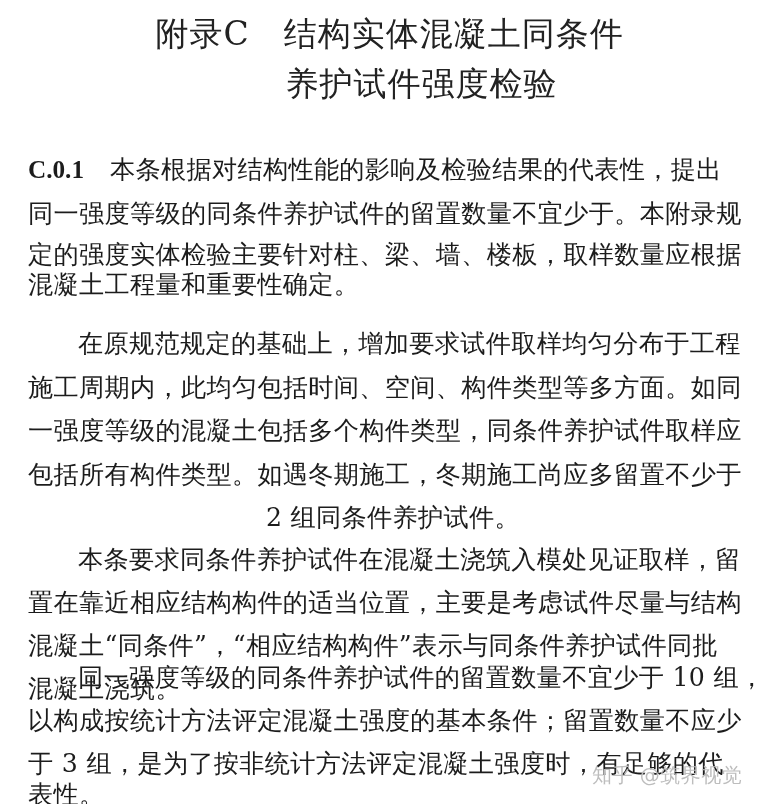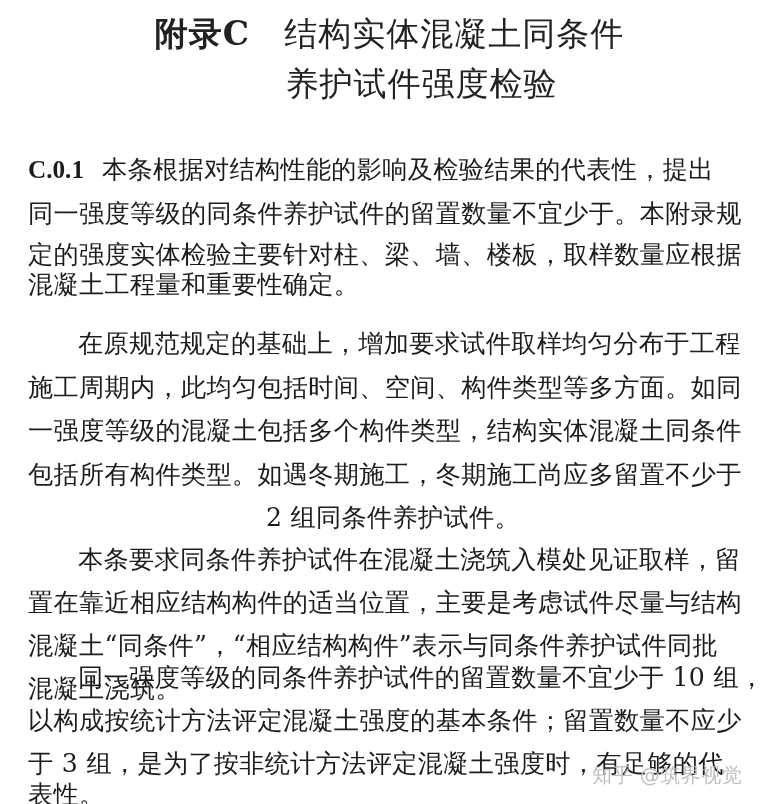--- a/index.html
+++ b/index.html
@@ -20,37 +20,37 @@
       left: 0;
       width: 779px;
       text-align: center;
       font-size: 33px;
       line-height: 40px;
       color: #222;
       letter-spacing: 1px;
     }
     .title-line-1 { top: 14px; }
     .title-line-2 { top: 64px; padding-left: 32px; }
-    .title .appendix-code { margin-right: 34px; font-weight: bold; }
+    .title .appendix-code { margin-right: 34px; }
 
     .line {
       position: absolute;
       left: 28px;
       width: 730px;
       font-size: 25.2px;
       line-height: 30px;
       white-space: nowrap;
       color: #1c1c1c;
       letter-spacing: 0.3px;
     }
     .line.indent { left: 78px; width: 680px; }
     .clause-no {
       font-family: "Liberation Serif", serif;
       font-weight: bold;
-      margin-right: 18px;
+      margin-right: 26px;
       letter-spacing: 0;
     }
     .watermark {
       position: absolute;
       left: 592px;
       top: 762px;
       font-family: "DejaVu Sans", sans-serif;
       font-size: 20px;
       color: #bdbdbd;
       white-space: nowrap;
@@ -67,21 +67,21 @@
 
 <div class="line" style="top:155px;">
   <span class="clause-no">C.0.1</span><span>本条根据对结构性能的影响及检验结果的代表性，提出</span>
 </div>
 <div class="line" style="top:199px;">同一强度等级的同条件养护试件的留置数量不宜少于。本附录规</div>
 <div class="line" style="top:240px;">定的强度实体检验主要针对柱、梁、墙、楼板，取样数量应根据</div>
 <div class="line" style="top:270px;">混凝土工程量和重要性确定。</div>
 
 <div class="line indent" style="top:329px;">在原规范规定的基础上，增加要求试件取样均匀分布于工程</div>
 <div class="line" style="top:373px;">施工周期内，此均匀包括时间、空间、构件类型等多方面。如同</div>
-<div class="line" style="top:416px;">一强度等级的混凝土包括多个构件类型，结构实体混凝土同条件</div>
+<div class="line" style="top:416px;">一强度等级的混凝土包括多个构件类型，同条件养护试件取样应</div>
 <div class="line" style="top:460px;">包括所有构件类型。如遇冬期施工，冬期施工尚应多留置不少于</div>
 <div class="line" style="top:503px;text-align:center;">2 组同条件养护试件。</div>
 
 <div class="line indent" style="top:545px;">本条要求同条件养护试件在混凝土浇筑入模处见证取样，留</div>
 <div class="line" style="top:588px;">置在靠近相应结构构件的适当位置，主要是考虑试件尽量与结构</div>
 <div class="line" style="top:631px;">混凝土“同条件”，“相应结构构件”表示与同条件养护试件同批</div>
 <div class="line" style="top:674px;">混凝土浇筑。</div>
 
 <div class="line indent" style="top:663px;">同一强度等级的同条件养护试件的留置数量不宜少于 10 组，</div>
 <div class="line" style="top:706px;">以构成按统计方法评定混凝土强度的基本条件；留置数量不应少</div>

